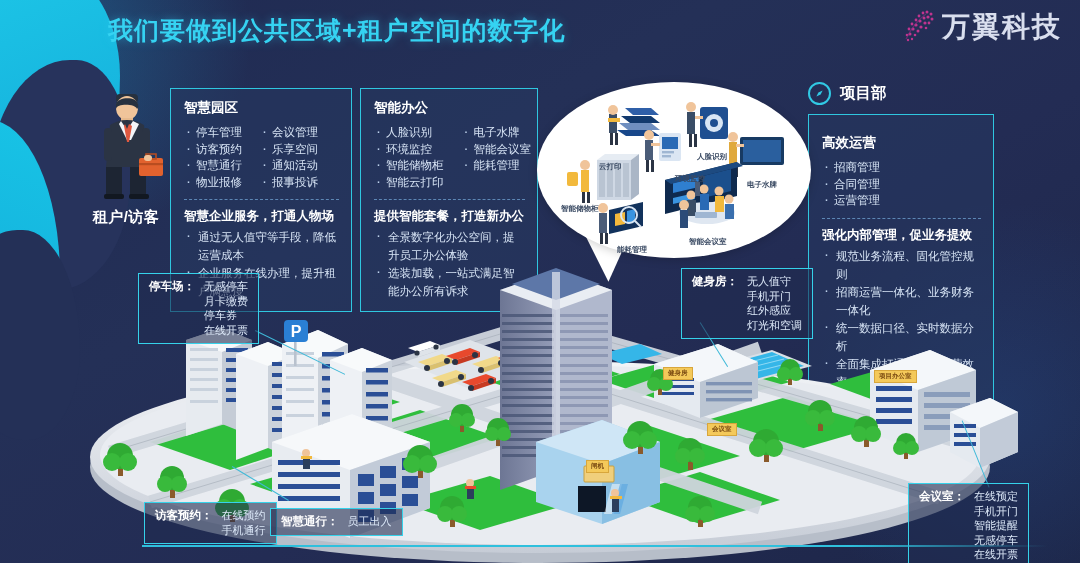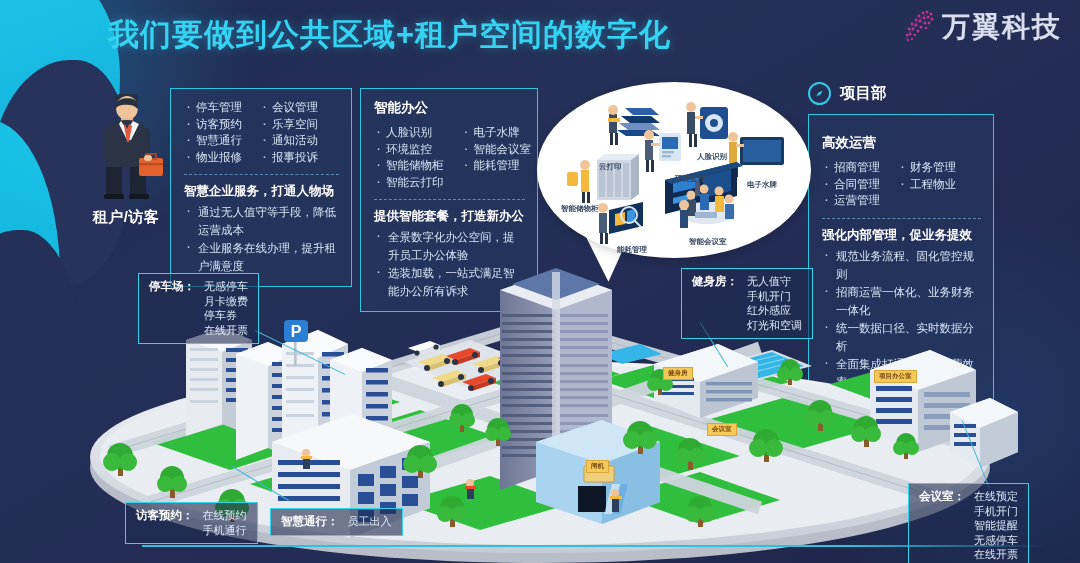--- a/index.html
+++ b/index.html
@@ -46,21 +46,21 @@
     background: radial-gradient(circle at 40% 55%, rgba(35,170,220,.35), rgba(35,170,220,0) 68%);
   }
   .glow-right {
     position: absolute; right:-130px; top:200px; width: 420px; height: 420px;
     background: radial-gradient(circle, rgba(40,90,160,.28), rgba(40,90,160,0) 70%);
   }
 
   
   .page-title {
     position: absolute; left: 108px; top: 14px;
-    font-size: 31px; font-weight: bold; color: #35d3f2;
+    font-size: 25px; font-weight: bold; color: #35d3f2;
     letter-spacing: 1px; text-shadow: 0 0 10px rgba(50,200,240,.45);
     white-space: nowrap;
   }
   .brand { position: absolute; right: 18px; top: 8px; display: flex; align-items: center; gap: 4px; }
   .brand-mark { width: 34px; height: 36px; }
   .brand-text { font-size: 28px; font-weight: bold; color: #e9eefb; letter-spacing: 2px; opacity: .92; }
 
   
   .persona { position: absolute; left: 78px; top: 88px; width: 96px; text-align: center; }
   .persona-label { margin-top: 4px; font-size: 15px; font-weight: bold; color: #ffffff; letter-spacing: .5px; }
@@ -124,21 +124,21 @@
     position: absolute; border: 1.6px solid #35d2ea;
     background: rgba(32,44,80,.6);
     padding: 5px 10px 6px 10px; display: flex; gap: 9px; align-items: flex-start;
   }
   .callout-key { font-size: 11.5px; font-weight: bold; color: #ffffff; white-space: nowrap; }
   .callout-vals { display: flex; flex-direction: column; }
   .callout-vals span { font-size: 11px; color: #dbe7f7; line-height: 14.5px; white-space: nowrap; }
 
   #co-parking { left: 138px; top: 273px; }
   #co-gym     { left: 681px; top: 268px; }
-  #co-visitor { left: 125px; top: 502px; justify-content: space-between; }
+  #co-visitor { left: 144px; top: 502px; justify-content: space-between; }
   #co-pass    { left: 270px; top: 508px; align-items: center; }
   #co-meeting { left: 908px; top: 483px; }
 
   .bottom-rule {
     position: absolute; left: 142px; top: 545px; width: 905px; height: 2px;
     background: linear-gradient(90deg,#2fc0dd,#2fc0dd 78%, rgba(47,192,221,0));
   }
   .lead { position: absolute; background: #3fb9d8; height: 1.3px; transform-origin: left center; }
 
   
@@ -211,20 +211,21 @@
       <rect x="24" y="40" width="8" height="33" rx="4" fill="#2b3444"></rect>
       <rect x="59" y="70" width="24" height="18" rx="2" fill="#e2622e"></rect>
       <rect x="59" y="75" width="24" height="2.2" fill="#b94d20"></rect>
       <path d="M66 66h10v5H66z" fill="none" stroke="#b94d20" stroke-width="1.6"></path>
       <rect x="64" y="67" width="8" height="6" rx="3" fill="#f0c49a"></rect>
     </svg>
     <div class="persona-label">租户/访客</div>
   </div>
 
   <div class="card" id="card-park">
+    <div class="card-title">智慧园区</div>
     <div class="bullets">
       <ul>
         <li>停车管理</li>
         <li>访客预约</li>
         <li>智慧通行</li>
         <li>物业报修</li>
       </ul>
       <ul class="col-gap">
         <li>会议管理</li>
         <li>乐享空间</li>
@@ -272,24 +273,20 @@
     <div class="dept-title">项目部</div>
   </div>
 
   <div class="card" id="card-dept">
     <div class="card-title">高效运营</div>
     <div class="bullets">
       <ul>
         <li>招商管理</li>
         <li>合同管理</li>
         <li>运营管理</li>
-      </ul>
-      <ul class="col-gap">
-        <li>财务管理</li>
-        <li>工程物业</li>
       </ul>
     </div>
     <div class="dash-sep"></div>
     <div class="sub-title">强化内部管理，促业务提效</div>
     <ul class="stack">
       <li>规范业务流程、固化管控规则</li>
       <li>招商运营一体化、业务财务一体化</li>
       <li>统一数据口径、实时数据分析</li>
       <li>全面集成打通，提升运营效率</li>
     </ul>

